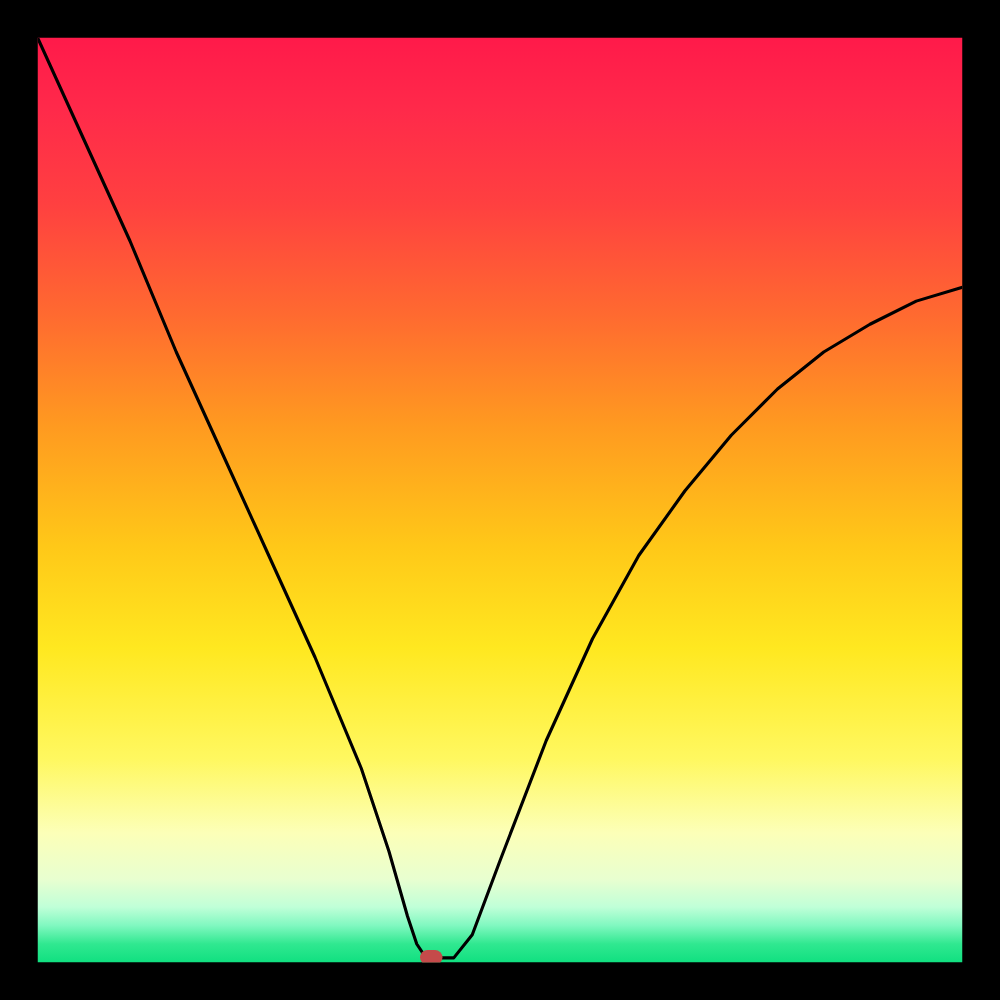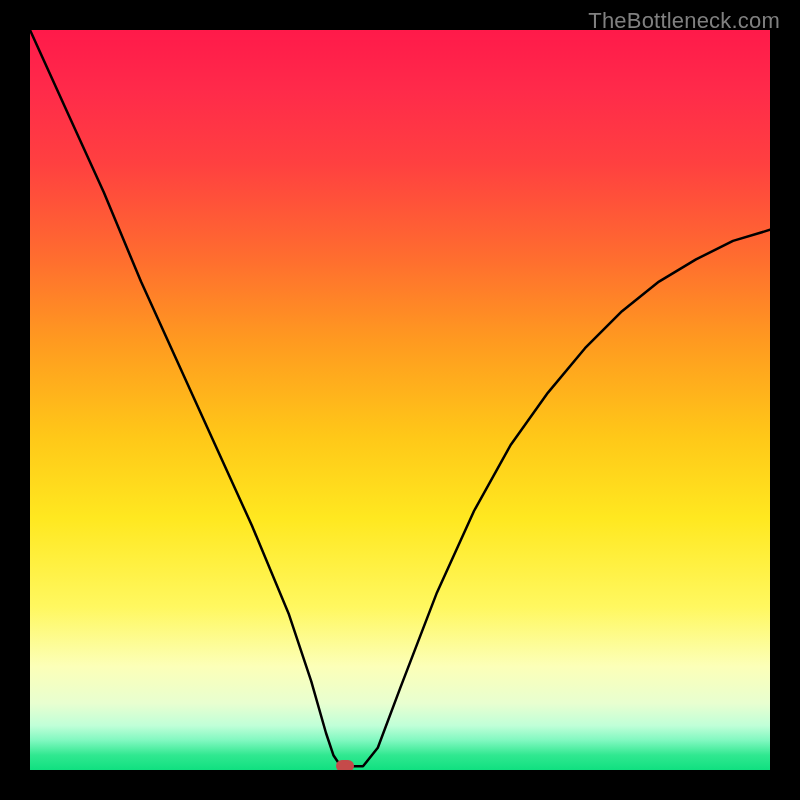--- a/index.html
+++ b/index.html
@@ -60,21 +60,20 @@
     height: 12px;
     background: #c54a4a;
     border-radius: 6px;
     transform: translate(-50%, -50%);
   }
 </style>
 </head>
 <body>
 
 <div class="frame">
-  <div class="watermark">TheBottleneck.com</div>
   <div class="plot">
     <div class="gradient"></div>
     <svg class="curve" viewBox="0 0 740 740" preserveAspectRatio="none">
       <path id="curve-path" fill="none" stroke="#000" stroke-width="2.5" stroke-linejoin="round" stroke-linecap="round" d="M0.00 0.00 L37.00 81.40 L74.00 162.80 L111.00 251.60 L148.00 333.00 L185.00 414.40 L222.00 495.80 L259.00 584.60 L281.20 651.20 L296.00 703.00 L303.40 725.20 L310.80 736.30 L318.20 736.30 L333.00 736.30 L347.80 717.80 L370.00 658.60 L407.00 562.40 L444.00 481.00 L481.00 414.40 L518.00 362.60 L555.00 318.20 L592.00 281.20 L629.00 251.60 L666.00 229.40 L703.00 210.90 L740.00 199.80"></path>
     </svg>
     <div id="marker" class="marker" style="left: 314.5px; top: 736.3px; background: rgb(197, 74, 74);"></div>
   </div>
 </div>
 
 </body></html>

